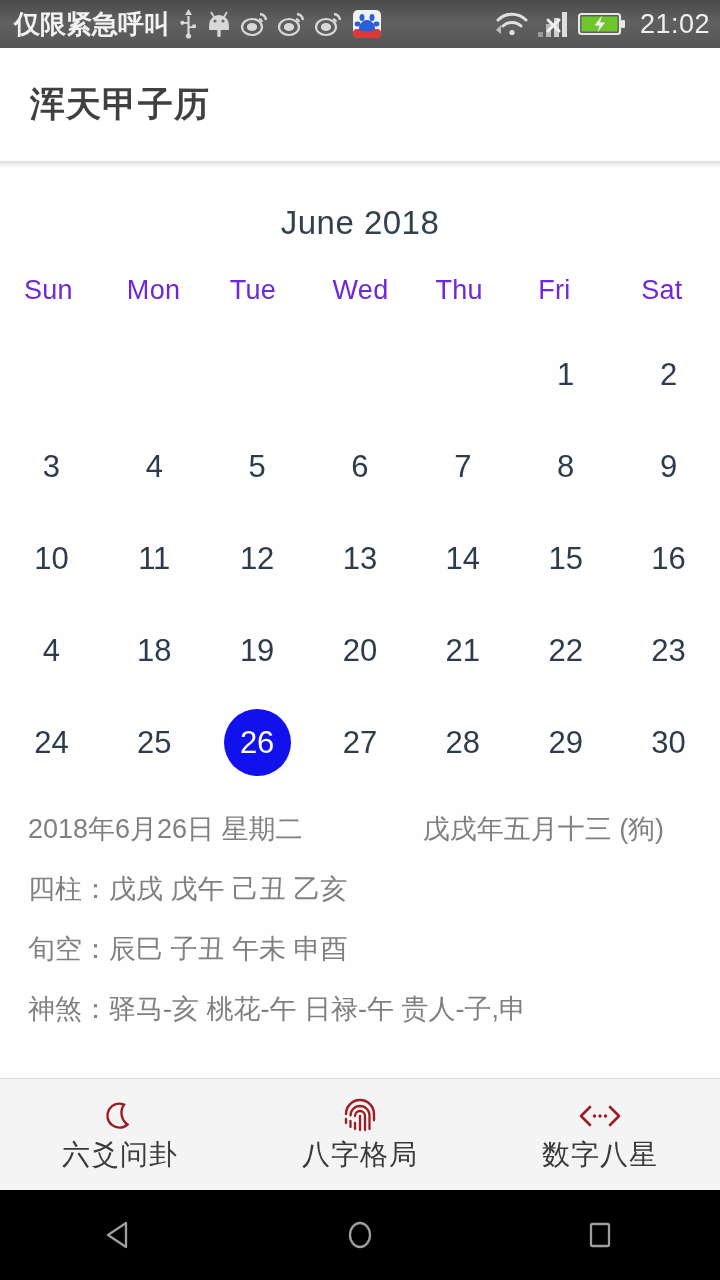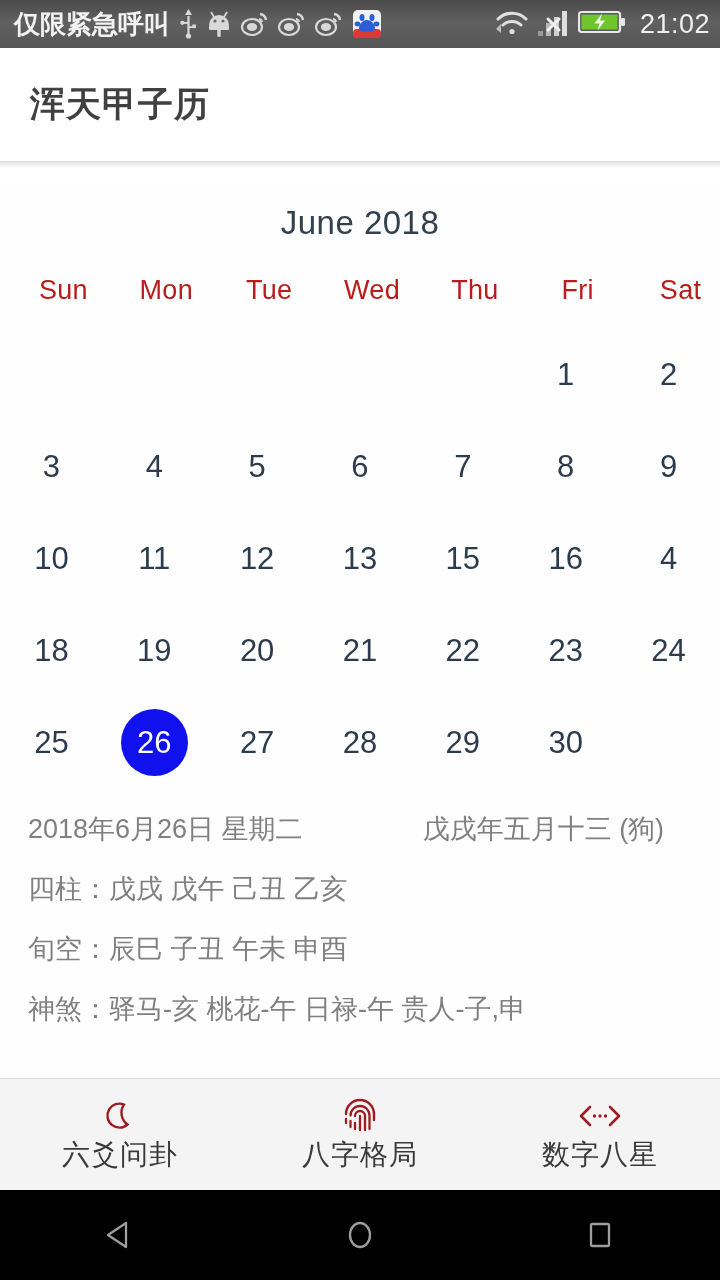--- a/index.html
+++ b/index.html
@@ -13,21 +13,21 @@
   
   .statusbar{
     position:absolute; top:0; left:0; width:720px; height:48px;
     background:linear-gradient(to bottom,#4a4a4a 0%,#606060 45%,#565656 100%);
     display:flex; align-items:center; padding:0 10px 0 14px;
     color:#e8e8e8;
   }
   .sb-carrier{ font-size:26px; font-weight:bold; color:#f2f2f2; letter-spacing:0px; white-space:nowrap; }
   .sb-left-icons{ display:flex; align-items:center; gap:9px; margin-left:10px; }
   .sb-spacer{ flex:1; }
-  .sb-right{ display:flex; align-items:flex-start; gap:7px; }
+  .sb-right{ display:flex; align-items:center; gap:7px; }
   .sb-time{ font-size:27px; color:#f0f0f0; margin-left:7px; letter-spacing:0.5px; }
   .icon-sb{ display:block; }
 
   
   .appbar{
     position:absolute; top:48px; left:0; width:720px; height:113px;
     background:#ffffff; display:flex; align-items:center;
   }
   .app-title{
     font-size:35px; font-weight:bold; color:#404040;
@@ -45,21 +45,21 @@
   }
   .month-header{
     text-align:center; font-size:33px; color:#33414f;
     padding-top:20px; letter-spacing:0.5px;
   }
   .weekdays{
     display:grid; grid-template-columns:repeat(7,1fr);
     margin-top:33px;
   }
   .weekday{
-    text-align:center; font-size:27px; color:#b91c1c; letter-spacing:0.3px;margin-left:24px;
+    font-size:27px; color:#6d28d9; letter-spacing:0.3px;margin-left:24px;
   }
   .days-grid{
     display:grid; grid-template-columns:repeat(7,1fr);
     grid-auto-rows:92px; margin-top:22px;
   }
   .day-cell{
     display:flex; align-items:center; justify-content:center;
   }
   .day-num{
     font-size:31px; color:#2d3c4d;
@@ -271,20 +271,23 @@
           <span class="day-num">10</span>
         </div>
         <div class="day-cell">
           <span class="day-num">11</span>
         </div>
         <div class="day-cell">
           <span class="day-num">12</span>
         </div>
         <div class="day-cell">
           <span class="day-num">13</span>
+        </div>
+        <div class="day-cell">
+          <span class="day-num">14</span>
         </div>
         <div class="day-cell">
           <span class="day-num">15</span>
         </div>
         <div class="day-cell">
           <span class="day-num">16</span>
         </div>
         <div class="day-cell">
           <span class="day-num">4</span>
         </div>

